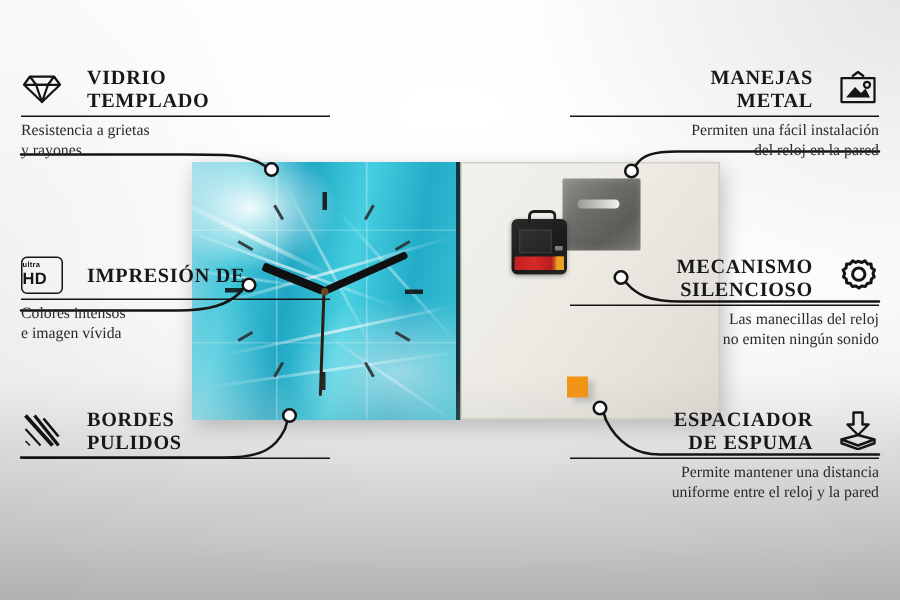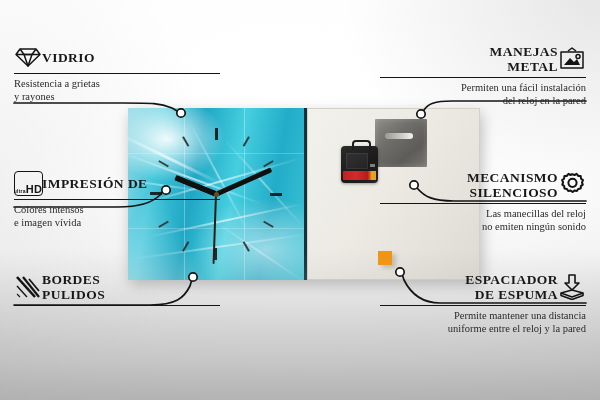--- a/index.html
+++ b/index.html
@@ -222,21 +222,21 @@
   .callout {
     position: absolute;
     width: 206px;
   }
   .callout.left { text-align: left; }
   .callout.right { text-align: right; }
 
   .c-head {
     display: flex;
     align-items: center;
-    gap: 0;
+    gap: 16px;
     margin-bottom: 3px;
   }
   .callout.right .c-head {
     flex-direction: row-reverse;
   }
   .c-title {
     font-family: "Liberation Serif", serif;
     font-weight: bold;
     font-size: 13.5px;
     line-height: 15px;
@@ -271,21 +271,22 @@
   }
   .c-icon svg { display: block; }
 
   
   .hd-badge {
     width: 27px;
     height: 23px;
     border: 1.6px solid #141414;
     border-radius: 4px;
     display: flex;
-    align-items: flex-end;
+    flex-direction: column;
+    align-items: flex-start;
     justify-content: center;
     line-height: 1;
   }
   .hd-badge .ultra {
     font-family: "Liberation Sans", sans-serif;
     font-size: 5px;
     font-weight: bold;
     letter-spacing: .2px;
     color: #141414;
     margin-bottom: 1px;
@@ -419,20 +420,21 @@
           <g fill="none" stroke="#141414" stroke-width="1.5" stroke-linejoin="round">
             <path d="M5,3 L21,3 L25,8.5 L13,20 L1,8.5 Z"></path>
             <path d="M1,8.5 L25,8.5"></path>
             <path d="M5,3 L9,8.5 L13,20 L17,8.5 L21,3"></path>
             <path d="M9,8.5 L17,8.5"></path>
           </g>
         </svg>
       </span>
       <span class="c-title">
         <span>VIDRIO</span>
+        <span class="l2">TEMPLADO</span>
       </span>
     </div>
     <div class="c-rule"></div>
     <div class="c-desc">
       <span>Resistencia a grietas</span>
       <span class="l2">y rayones</span>
     </div>
   </div>
 
   <div class="callout left" style="left:14px; top:170px;">

